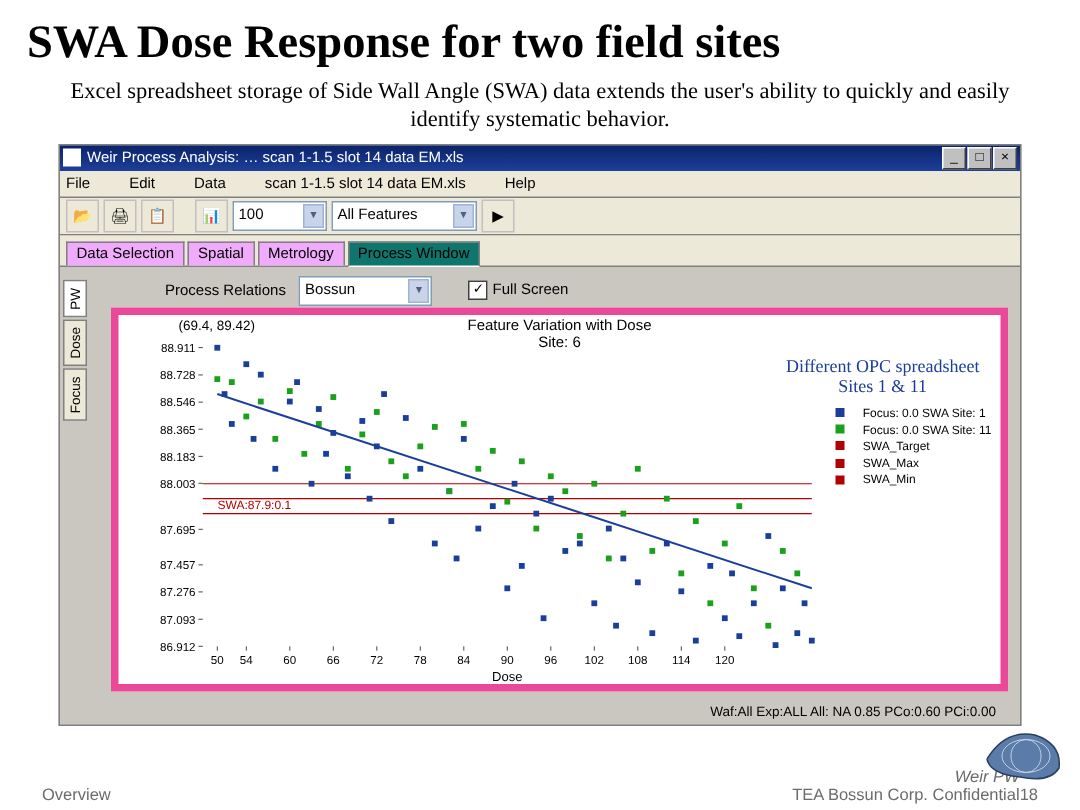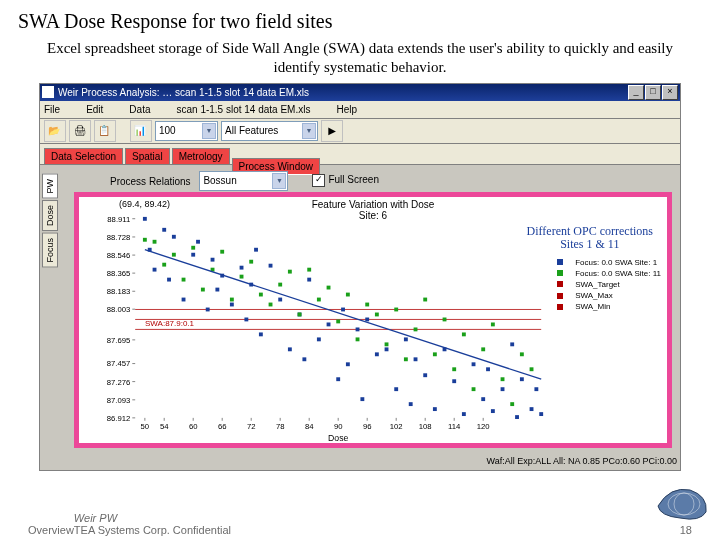--- a/index.html
+++ b/index.html
@@ -1,54 +1,54 @@
 <!DOCTYPE html>
 <html><head>
 <meta charset="utf-8">
 <style>
   html,body{margin:0;padding:0;width:720px;height:540px;font-family:"Times New Roman",serif;background:#fff;color:#000;overflow:hidden}
   .slide{position:relative;width:720px;height:540px;box-sizing:border-box;padding:10px 18px 10px 18px}
-  h1{font-size:20px;font-weight:normal;margin:0 0 6px 0}
+  h1{font-size:31px;font-weight:bold;margin:0 0 6px 0}
   .subtitle{font-size:15px;text-align:center;margin:0 18px 6px 18px;line-height:1.25}
   
   .win{border:1px solid #808080;width:642px;height:388px;margin:0 auto;background:#c9c7bf;font-family:Tahoma,Arial,sans-serif;font-size:10px;color:#000;box-sizing:border-box;position:relative}
   .titlebar{height:17px;background:linear-gradient(#0a246a,#1e3f9a);color:#fff;display:flex;align-items:center;padding:0 2px;font-size:10px}
   .tb-icon{width:12px;height:12px;background:#fff;margin-right:4px}
   .tb-text{flex:1;overflow:hidden;white-space:nowrap}
   .tb-btns{display:flex;gap:1px}
   .tb-btn{width:14px;height:13px;background:#c0c0c0;border:1px solid #fff;border-right-color:#404040;border-bottom-color:#404040;font-size:9px;line-height:11px;text-align:center;color:#000}
   .menubar{height:17px;background:#ece9d8;display:flex;align-items:center;padding:0 4px;gap:26px;border-bottom:1px solid #808080}
   .menubar span{font-size:10px}
   .toolbar{height:24px;background:#ece9d8;display:flex;align-items:center;padding:0 4px;gap:3px;border-bottom:1px solid #808080}
   .tbtn{width:20px;height:20px;border:1px solid #c0c0c0;background:#ece9d8;display:inline-flex;align-items:center;justify-content:center;font-size:10px}
   .combo{height:18px;border:1px solid #7f9db9;background:#fff;font-size:10px;padding:0 14px 0 3px;position:relative;display:inline-flex;align-items:center}
   .combo::after{content:"▼";position:absolute;right:1px;top:1px;width:12px;height:14px;background:#c9d4ea;border:1px solid #9db4d6;font-size:7px;text-align:center;line-height:14px;color:#4a6184}
   .tabstrip{height:20px;background:#ece9d8;display:flex;align-items:flex-end;padding:0 4px;border-bottom:1px solid #808080}
-  .tab{border:1px solid #808080;border-bottom:none;background:#ef4444;padding:2px 6px;font-size:10px;margin-right:2px}
-  .tab.active{background:#ef4444;font-weight:normal;border-bottom:1px solid #fff;position:relative;top:11px}
+  .tab{border:1px solid #808080;border-bottom:none;background:#f0abfc;padding:2px 6px;font-size:10px;margin-right:2px}
+  .tab.active{background:#0f766e;font-weight:normal;border-bottom:1px solid #fff;position:relative;top:1px}
   .subpanel{padding:6px 6px 2px 70px;display:flex;align-items:center;gap:24px;font-size:10px;position:relative;height:20px}
   .chk{width:11px;height:11px;border:1px solid #404040;background:#fff;display:inline-block;vertical-align:middle;margin-right:3px;font-size:9px;line-height:9px;text-align:center}
   
   .sidetabs{position:absolute;left:2px;top:90px;width:20px}
   .sidetab{writing-mode:vertical-rl;transform:rotate(180deg);font-size:9px;border:1px solid #808080;background:#ece9d8;padding:4px 2px;margin-bottom:2px;text-align:center}
   .sidetab.active{background:#fff}
   
   .chartbox{position:absolute;left:34px;top:108px;right:8px;bottom:22px;background:#fff;border:5px solid #ec4899}
   .chart-title{text-align:center;font-size:10px;padding:2px 0 0 0;line-height:1.1}
   .coord{position:absolute;left:40px;top:2px;font-size:9px;color:#000}
   .legend{position:absolute;right:6px;top:60px;font-size:8px;line-height:1.4}
   .legend div{display:flex;align-items:center;gap:12px}
   .sq{width:6px;height:6px;display:inline-block}
   .opc{position:absolute;right:14px;top:28px;font-size:12px;color:#1a3e9a;font-family:"Times New Roman",serif;text-align:center;line-height:1.1}
   .swalbl{position:absolute;left:66px;top:122px;font-size:8px;color:#b00000}
   svg.plot{position:absolute;left:0;top:14px;right:0;bottom:0;width:100%;height:calc(100% - 14px)}
-  .waf{position:absolute;right:3px;bottom:4px;font-size:9px}
+  .waf{position:absolute;right:16px;bottom:4px;font-size:9px}
   
   .footer{position:absolute;left:0;right:0;bottom:4px;display:flex;justify-content:space-between;align-items:flex-end;padding:0 28px;font-family:Verdana,Arial,sans-serif;font-size:11px;color:#6b6b6b}
-  .footer .mid{text-align:left;flex:1}
+  .footer .mid{text-align:right;flex:1}
   .footer .mid div:first-child{font-style:italic}
   .logo{position:absolute;right:10px;bottom:18px;width:54px;height:38px}
 </style>
 </head>
 <body>
 <div class="slide">
 
 <h1>SWA Dose Response for two field sites</h1>
 <p class="subtitle">Excel spreadsheet storage of Side Wall Angle (SWA) data extends the user's ability to quickly and easily identify systematic behavior.</p>
 
@@ -97,21 +97,21 @@
     <div class="sidetab">Focus</div>
   </div>
 
   <div class="chartbox">
     <div class="coord">(69.4, 89.42)</div>
     <div class="chart-title">
       <div>Feature Variation with Dose</div>
           <div>Site: 6</div>
     </div>
     <div class="opc">
-      <div>Different OPC corrections</div>
+      <div>Different OPC spreadsheet</div>
           <div>Sites 1 &amp; 11</div>
     </div>
     <div class="swalbl">SWA:87.9:0.1</div>
     <div class="legend" id="legend">
           <div>
             <span class="sq" style="background: rgb(26, 62, 154);"></span>
             <span>Focus: 0.0 SWA Site: 1</span>
           </div>
           <div>
             <span class="sq" style="background: rgb(26, 160, 26);"></span>
@@ -282,21 +282,21 @@
           <line x1="62" y1="40.04902451225694" x2="472" y2="174.01600800400283" stroke="#1a3e9a" stroke-width="1.4"></line>
         </svg>
   </div>
   <div class="waf">Waf:All Exp:ALL All: NA 0.85 PCo:0.60 PCi:0.00</div>
 </div>
 
 <div class="footer">
   <div>Overview</div>
   <div class="mid">
     <div>Weir PW</div>
-    <div>TEA Systems Corp. Confidential</div>
+    <div>TEA Bossun Corp. Confidential</div>
   </div>
   <div>18</div>
 </div>
 
 <svg class="logo" viewBox="0 0 54 38">
   <path d="M2 22 Q14 2 34 6 Q52 12 50 28 Q44 38 24 34 Q4 32 2 22" fill="#5b7ba8" stroke="#2a4060"></path>
   <ellipse cx="28" cy="20" rx="16" ry="11" fill="none" stroke="#cfd8e6" stroke-width="0.6"></ellipse>
   <ellipse cx="28" cy="20" rx="10" ry="11" fill="none" stroke="#cfd8e6" stroke-width="0.6"></ellipse>
 </svg>
 

